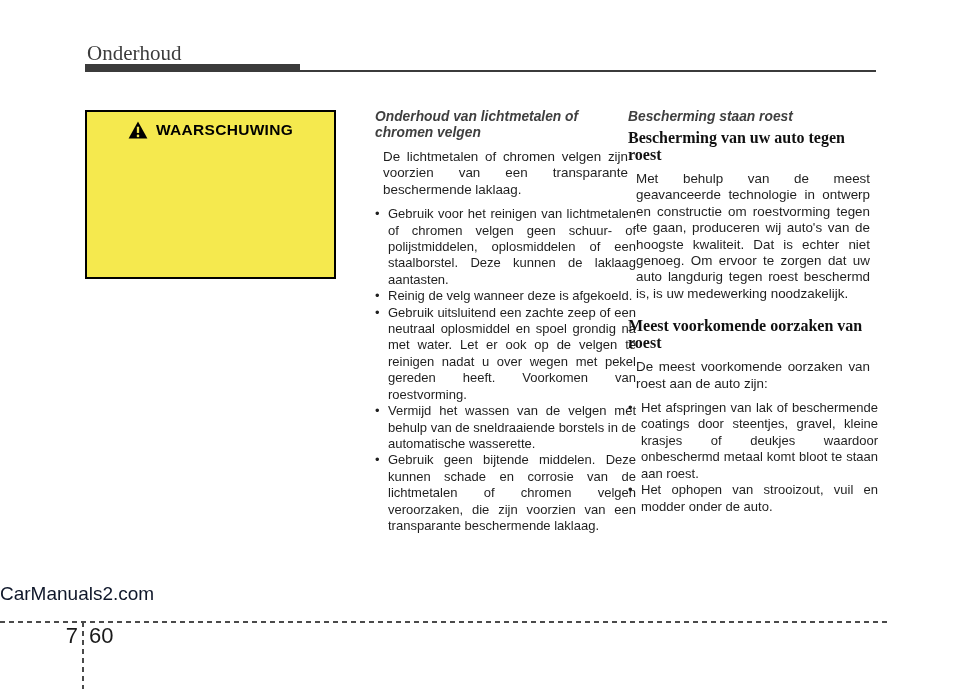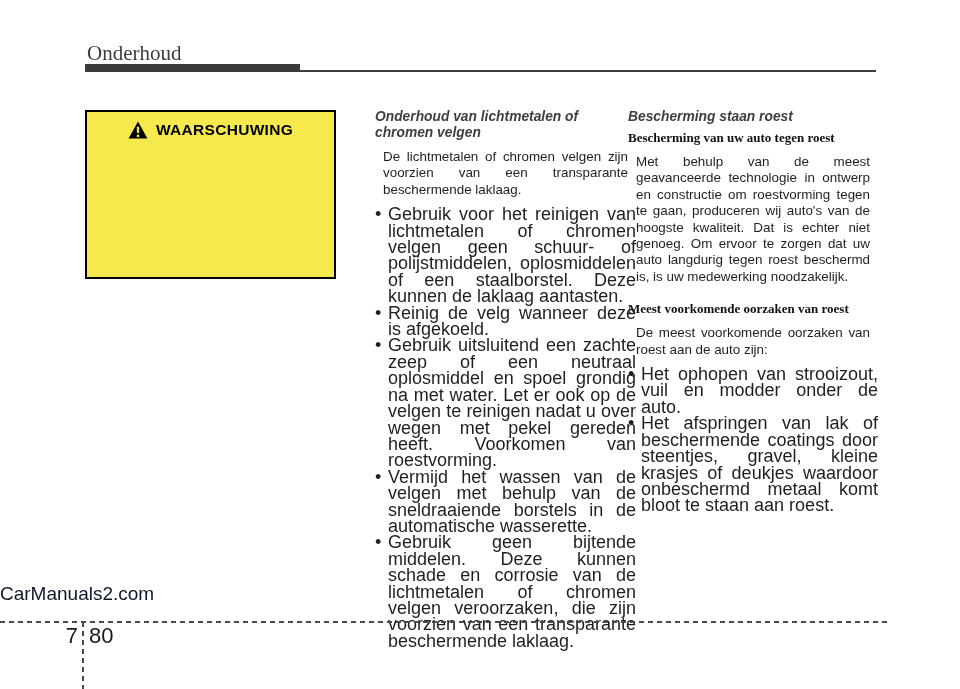--- a/index.html
+++ b/index.html
@@ -28,25 +28,25 @@
   }
   
   .col{position:absolute;top:109px;}
   .col-middle{left:375px;width:261px;}
   .col-right{left:628px;width:250px;}
   .col-heading{
     font-size:13.8px;font-weight:bold;font-style:italic;color:#3f3f3f;
     line-height:16px;margin:0 0 4px 0;
   }
   .body-text{font-size:13.4px;line-height:16.4px;text-align:justify;color:#1f1f1f;margin:8px;}
-  .bullet{position:relative;padding-left:13px;font-size:18px;line-height:16.4px;text-align:justify;color:#1f1f1f;}
+  .bullet{position:relative;padding-left:13px;font-size:13px;line-height:16.4px;text-align:justify;color:#1f1f1f;}
   .bullet .dot{position:absolute;left:0;top:0;}
   .bullet .dot::before{content:"\2022";}
   .serif-subheading{
-    font-family:"Liberation Serif",serif;font-weight:bold;font-size:13px;
+    font-family:"Liberation Serif",serif;font-weight:bold;font-size:16px;
     color:#101010;line-height:17px;margin:0 0 3px 0;
   }
   .section-2{margin-top:15px;}
   
   .footer-link{
     position:absolute;left:0;right:0;top:583px;text-align:left;
     font-size:19px;color:#0f172a;text-decoration:none;cursor:pointer;
   }
   .footer-dash-h{
     position:absolute;left:0;top:621px;width:960px;height:2px;
@@ -103,24 +103,24 @@
 
   <div class="col col-right">
     <p class="col-heading">Bescherming staan roest</p>
     <div>
       <p class="serif-subheading">Bescherming van uw auto tegen roest</p>
       <p class="body-text">Met behulp van de meest geavanceerde technologie in ontwerp en constructie om roestvorming tegen te gaan, produceren wij auto's van de hoogste kwaliteit. Dat is echter niet genoeg. Om ervoor te zorgen dat uw auto langdurig tegen roest beschermd is, is uw medewerking noodzakelijk.</p>
     </div>
     <div class="section-2">
       <p class="serif-subheading">Meest voorkomende oorzaken van roest</p>
       <p class="body-text">De meest voorkomende oorzaken van roest aan de auto zijn:</p>
+      <div class="bullet"><span class="dot"></span><span>Het afspringen van lak of beschermende coatings door steentjes, gravel, kleine krasjes of deukjes waardoor onbeschermd metaal komt bloot te staan aan roest.</span></div>
       <div class="bullet"><span class="dot"></span><span>Het ophopen van strooizout, vuil en modder onder de auto.</span></div>
-      <div class="bullet"><span class="dot"></span><span>Het afspringen van lak of beschermende coatings door steentjes, gravel, kleine krasjes of deukjes waardoor onbeschermd metaal komt bloot te staan aan roest.</span></div>
     </div>
   </div>
 
   <a class="footer-link">CarManuals2.com</a>
   <div class="footer-dash-h"></div>
   <div class="footer-dash-v"></div>
   <div class="chapter-number">7</div>
-  <div class="page-number">80</div>
+  <div class="page-number">60</div>
 
 </div>
 
 </body></html>

